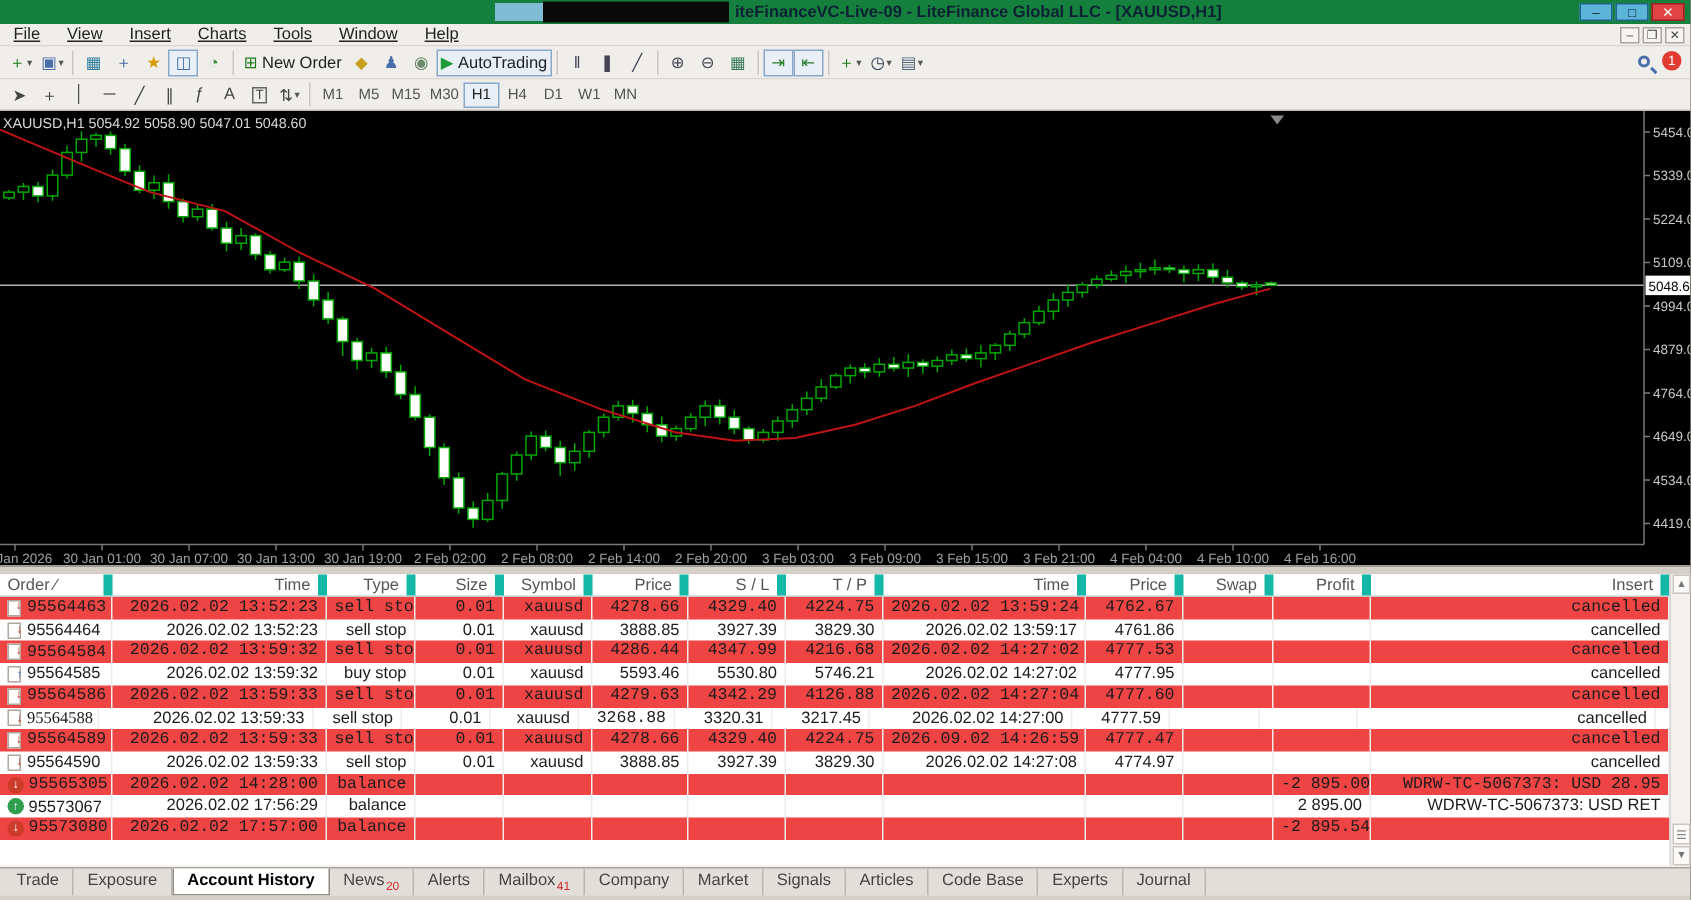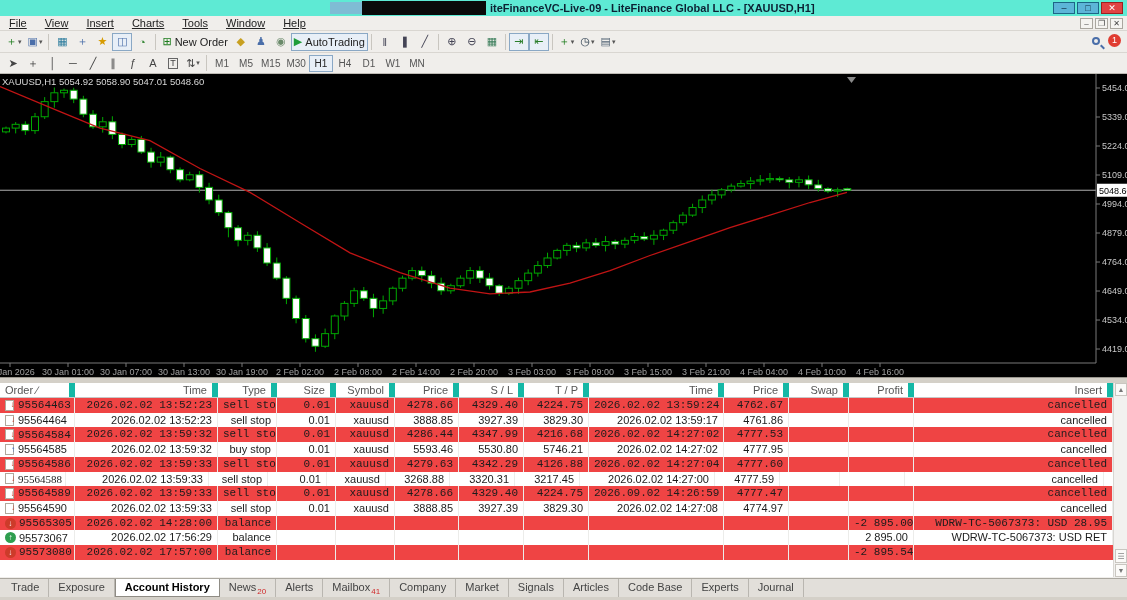--- a/index.html
+++ b/index.html
@@ -1,21 +1,21 @@
 <!DOCTYPE html>
 <html><head>
 <meta charset="utf-8">
 <style>
   * { margin:0; padding:0; box-sizing:border-box; }
   html,body { width:1127px; height:600px; overflow:hidden; }
   body { font-family:"Liberation Sans", sans-serif; font-size:11px; background:#d4d0c8; position:relative; }
   #app { position:absolute; left:0; top:0; width:1127px; height:600px; background:#f0eeeb; }
 
   
-  #titlebar { position:absolute; left:0; top:0; width:1127px; height:16px; background:#5eead4; }
+  #titlebar { position:absolute; left:0; top:0; width:1127px; height:16px; background:#15803d; }
   #title-redact-light { position:absolute; left:330px; top:2px; width:32px; height:12px; background:#7fbcd4; }
   #title-redact { position:absolute; left:362px; top:1px; width:124px; height:14px; background:#0a0a0a; }
   #window-title { position:absolute; left:490px; top:2px; color:#0c2133; font-weight:bold; font-size:11px; white-space:nowrap; }
   .winbtn { position:absolute; top:2px; width:22px; height:12px; border:1px solid #1d6586; color:#0c2133; font-size:9px; line-height:10px; text-align:center; background:#5cb5d8; }
   #btn-min { right:52px; } #btn-max { right:28px; }
   #btn-close { right:4px; background:#e04343; border-color:#9c2020; color:#fff; }
 
   
   #menubar { position:absolute; left:0; top:16px; width:1127px; height:15px; background:#f0eeeb; border-bottom:1px solid #d9d6d1; }
   .menu-item { display:inline-block; padding:1px 9px; color:#222;text-decoration:underline; }
@@ -583,21 +583,21 @@
         </div>
         <div class="trow">
           <div class="tcell al ordcell" style="width: 66px; font-family: Liberation Serif, serif;">
             <span class="ordicon sell"></span>
             <span>95564588</span>
           </div>
           <div class="tcell ar" style="width: 143px;">2026.02.02 13:59:33</div>
           <div class="tcell ar" style="width: 59px;">sell stop</div>
           <div class="tcell ar" style="width: 59px;">0.01</div>
           <div class="tcell ar" style="width: 59px;">xauusd</div>
-          <div class="tcell ar" style="width: 64px;">3268.88</div>
+          <div class="tcell ar" style="width: 64px; font-family: Liberation Mono, monospace;">3268.88</div>
           <div class="tcell ar" style="width: 65px;">3320.31</div>
           <div class="tcell ar" style="width: 65px;">3217.45</div>
           <div class="tcell ar" style="width: 135px;">2026.02.02 14:27:00</div>
           <div class="tcell ar" style="width: 65px;">4777.59</div>
           <div class="tcell ar" style="width: 60px;"></div>
           <div class="tcell ar" style="width: 65px;"></div>
           <div class="tcell ar" style="width: 199px;">cancelled</div>
         </div>
         <div class="trow alt">
           <div class="tcell al ordcell" style="width: 75px;">

